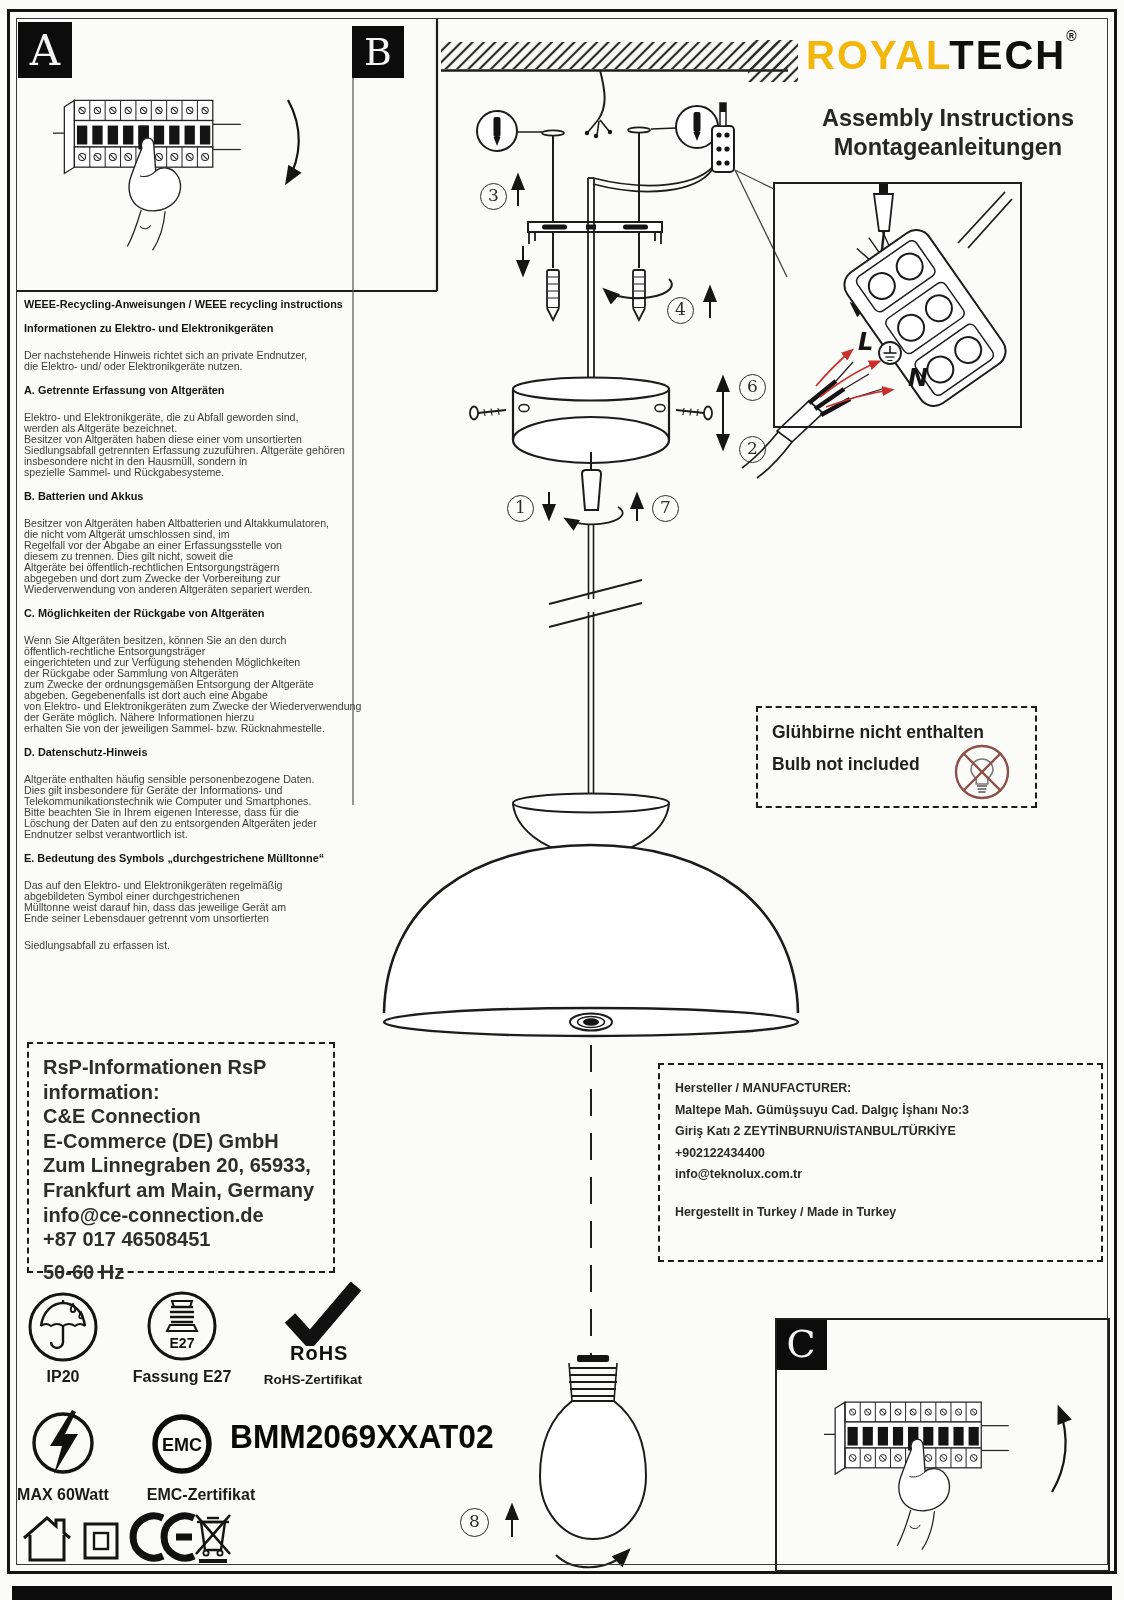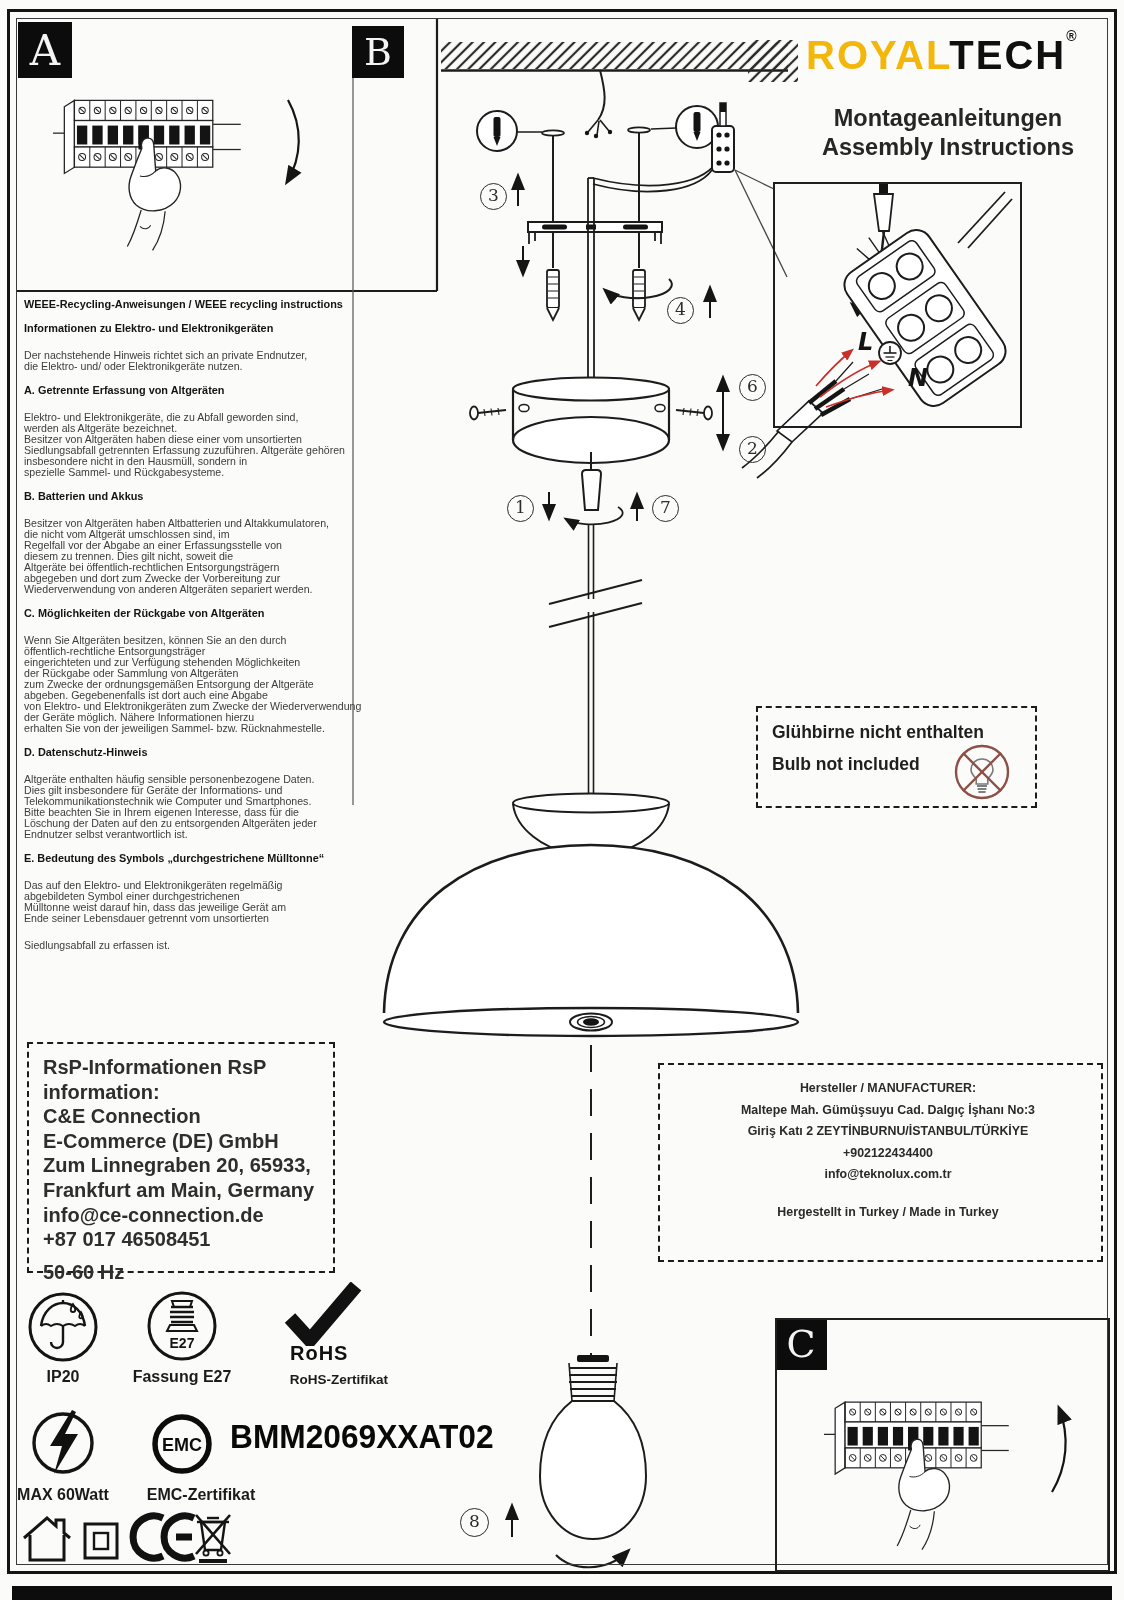--- a/index.html
+++ b/index.html
@@ -20,21 +20,21 @@
   .brand .royal{color:#f3b70b;}
   .brand .tech{color:#0f0f0f;}
   .brand .reg{font-size:14px;vertical-align:28px;letter-spacing:0;color:#0f0f0f;}
   .titles{left:792px;top:104px;width:312px;text-align:center;font-size:23.5px;font-weight:700;color:#262626;line-height:29px;}
   
   .dashedbox{border:2px dashed #1c1c1c;box-sizing:border-box;background:transparent;}
   .solidbox{border:2.4px solid #1f1f1f;box-sizing:border-box;background:transparent;}
   .bulbnote{left:756px;top:706px;width:281px;height:102px;padding:8px 0 0 14px;font-size:17.5px;font-weight:700;color:#1f1f1f;line-height:32px;}
   .rsp{left:27px;top:1042px;width:308px;height:231px;padding:11px 0 0 14px;font-size:20px;font-weight:700;color:#2e2e2e;line-height:24.6px;}
   .rsp .line:last-child{margin-top:8px;}
-  .mfr{left:658px;top:1063px;width:445px;height:199px;padding:13px 0 0 15px;font-size:12.4px;font-weight:700;color:#2a2a2a;line-height:21.5px;text-align:center;}
+  .mfr{left:658px;top:1063px;width:445px;height:199px;padding:13px 0 0 15px;font-size:12.4px;font-weight:700;color:#2a2a2a;line-height:21.5px;}
   .mfr .footer{margin-top:16px;}
   
   .step{width:27px;height:27px;border:1.6px solid #2c2c2c;border-radius:50%;box-sizing:border-box;
         font-family:"DejaVu Serif",serif;font-size:17px;color:#2c2c2c;text-align:center;line-height:23px;background:transparent;}
   
   .cap{font-weight:700;color:#1b1b1b;text-align:center;}
   .model{font-size:33px;font-weight:800;color:#090909;transform:scaleX(0.96);transform-origin:left;white-space:nowrap;}
   .rohsword{font-size:20px;font-weight:800;color:#101010;letter-spacing:1px;}
   svg{display:block;}
 </style>
@@ -275,22 +275,22 @@
   <div class="abs border-inner"></div>
 
   <div class="abs seclabel" style="left:18px;top:22px;width:54px;height:56px;font-size:42px;">A</div>
   <div class="abs seclabel" style="left:352px;top:26px;width:52px;height:52px;">B</div>
   <div class="abs seclabel" style="left:775px;top:1318px;width:52px;height:52px;">C</div>
 
   <div class="abs brand">
     <span class="royal">ROYAL</span><span class="tech">TECH</span><span class="reg">®</span>
   </div>
   <div class="abs titles">
+    <div>Assembly Instructions</div>
     <div>Montageanleitungen</div>
-    <div>Assembly Instructions</div>
   </div>
 
   <div class="abs weee">
     <div class="h">WEEE-Recycling-Anweisungen / WEEE recycling instructions</div>
     <div class="h">Informationen zu Elektro- und Elektronikgeräten</div>
     <div class="p">Der nachstehende Hinweis richtet sich an private Endnutzer,
  die Elektro- und/ oder Elektronikgeräte nutzen.</div>
     <div class="h">A. Getrennte Erfassung von Altgeräten</div>
     <div class="p">Elektro- und Elektronikgeräte, die zu Abfall geworden sind,
  werden als Altgeräte bezeichnet.
@@ -392,21 +392,21 @@
     <path d="M25,17 h22 M24,22 h24 M24,27 h24 M25,32 h22" stroke="#141414" stroke-width="2.6"></path>
     <path d="M24,35 h24 l3,6 h-30 Z" fill="none" stroke="#141414" stroke-width="2"></path>
     <text x="36" y="58" text-anchor="middle" font-family="Liberation Sans, sans-serif" font-size="14" font-weight="bold" fill="#141414">E27</text>
   </svg>
   <div class="abs cap" style="left:120px;top:1368px;width:124px;font-size:16px;">Fassung E27</div>
 
   <svg class="abs" style="left:282px;top:1282px;" width="80" height="64" viewBox="0 0 80 64">
     <path d="M8,36 L28,58 L74,4" fill="none" stroke="#111" stroke-width="14"></path>
   </svg>
   <div class="abs rohsword" style="left:290px;top:1342px;">RoHS</div>
-  <div class="abs cap" style="left:276px;top:1372px;width:126px;font-size:13.5px;">RoHS-Zertifikat</div>
+  <div class="abs cap" style="left:250px;top:1372px;width:126px;font-size:13.5px;">RoHS-Zertifikat</div>
 
   <svg class="abs" style="left:28px;top:1406px;" width="70" height="72" viewBox="0 0 70 72">
     <circle cx="35" cy="37" r="29" fill="none" stroke="#141414" stroke-width="3.4"></circle>
     <path d="M44,4 L22,40 L34,40 L26,68 L50,28 L37,28 L48,6 Z" fill="#111"></path>
   </svg>
   <div class="abs cap" style="left:12px;top:1486px;width:102px;font-size:16px;">MAX 60Watt</div>
 
   <svg class="abs" style="left:150px;top:1412px;" width="64" height="64" viewBox="0 0 64 64">
     <circle cx="32" cy="32" r="27" fill="none" stroke="#0c0c0c" stroke-width="5.5"></circle>
     <text x="32" y="39" text-anchor="middle" font-family="Liberation Sans, sans-serif" font-size="18" font-weight="800" fill="#0c0c0c">EMC</text>

